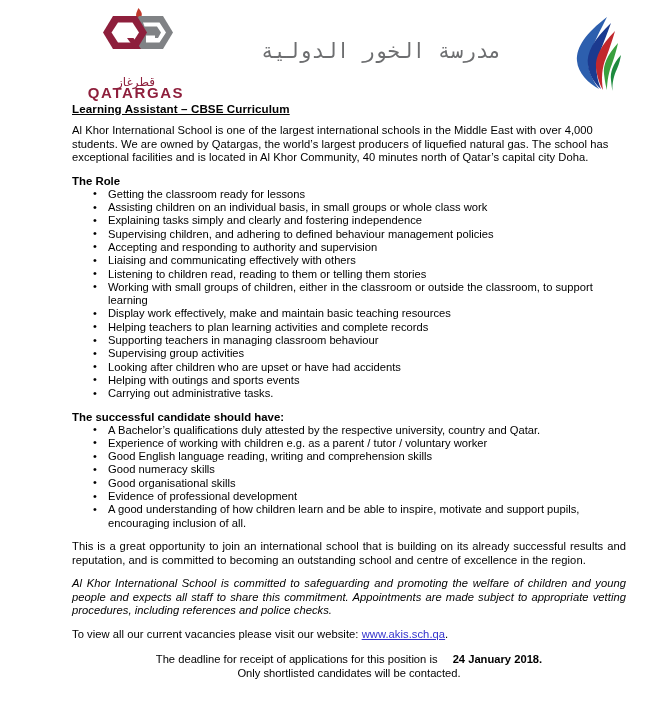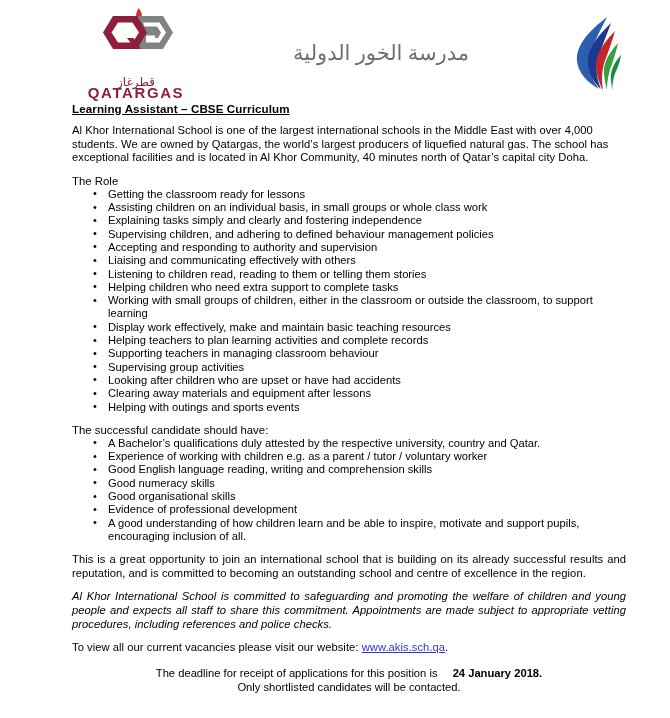--- a/index.html
+++ b/index.html
@@ -61,21 +61,21 @@
   .school-block {
     flex: 1 1 auto;
     display: flex;
     flex-direction: column;
     align-items: center;
     justify-content: center;
     padding-left: 14px;
     padding-right: 6px;
   }
   .school-arabic {
-    font-family: Liberation Serif, serif;
+    font-family: Liberation Mono, monospace;
     font-size: 21px;
     color: #6d6e70;
     direction: rtl;
     letter-spacing: 3px;
     line-height: 26px;
     white-space: nowrap;
   }
   .school-latin {
     font-size: 19.5px;
     color: #58595b;
@@ -104,21 +104,21 @@
     font-size: 11.2px;
     line-height: 13.6px;
     margin: 6px 0 10px 0;
     text-align: left;
     letter-spacing: 0.05px;
   }
   p.justify { text-align: justify; }
   p.italic { font-style: italic; }
   .section-head {
     font-size: 11.4px;
-    font-weight: normal;
+    font-weight: bold;
     margin: 0 0 1px 0;
   }
   ul.bullets {
     margin: 0 0 10px 0;
     padding-left: 21px;
     list-style: none;
   }
   ul.bullets li {
     font-size: 11.2px;
     line-height: 13.3px;
@@ -193,29 +193,28 @@
 
     <div class="section-head">The Role</div>
     <ul class="bullets" id="role-list">
         <li>Getting the classroom ready for lessons</li>
         <li>Assisting children on an individual basis, in small groups or whole class work</li>
         <li>Explaining tasks simply and clearly and fostering independence</li>
         <li>Supervising children, and adhering to defined behaviour management policies</li>
         <li>Accepting and responding to authority and supervision</li>
         <li>Liaising and communicating effectively with others</li>
         <li>Listening to children read, reading to them or telling them stories</li>
-        <li>Helping children who need extra support to complete tasks</li>
         <li>Working with small groups of children, either in the classroom or outside the classroom, to support learning</li>
         <li>Display work effectively, make and maintain basic teaching resources</li>
         <li>Helping teachers to plan learning activities and complete records</li>
         <li>Supporting teachers in managing classroom behaviour</li>
         <li>Supervising group activities</li>
         <li>Looking after children who are upset or have had accidents</li>
-        <li>Clearing away materials and equipment after lessons</li>
         <li>Helping with outings and sports events</li>
+        <li>Carrying out administrative tasks.</li>
       </ul>
 
     <div class="section-head">The successful candidate should have:</div>
     <ul class="bullets" id="candidate-list">
         <li>A Bachelor’s qualifications duly attested by the respective university, country and Qatar.</li>
         <li>Experience of working with children e.g. as a parent / tutor / voluntary worker</li>
         <li>Good English language reading, writing and comprehension skills</li>
         <li>Good numeracy skills</li>
         <li>Good organisational skills</li>
         <li>Evidence of professional development</li>

